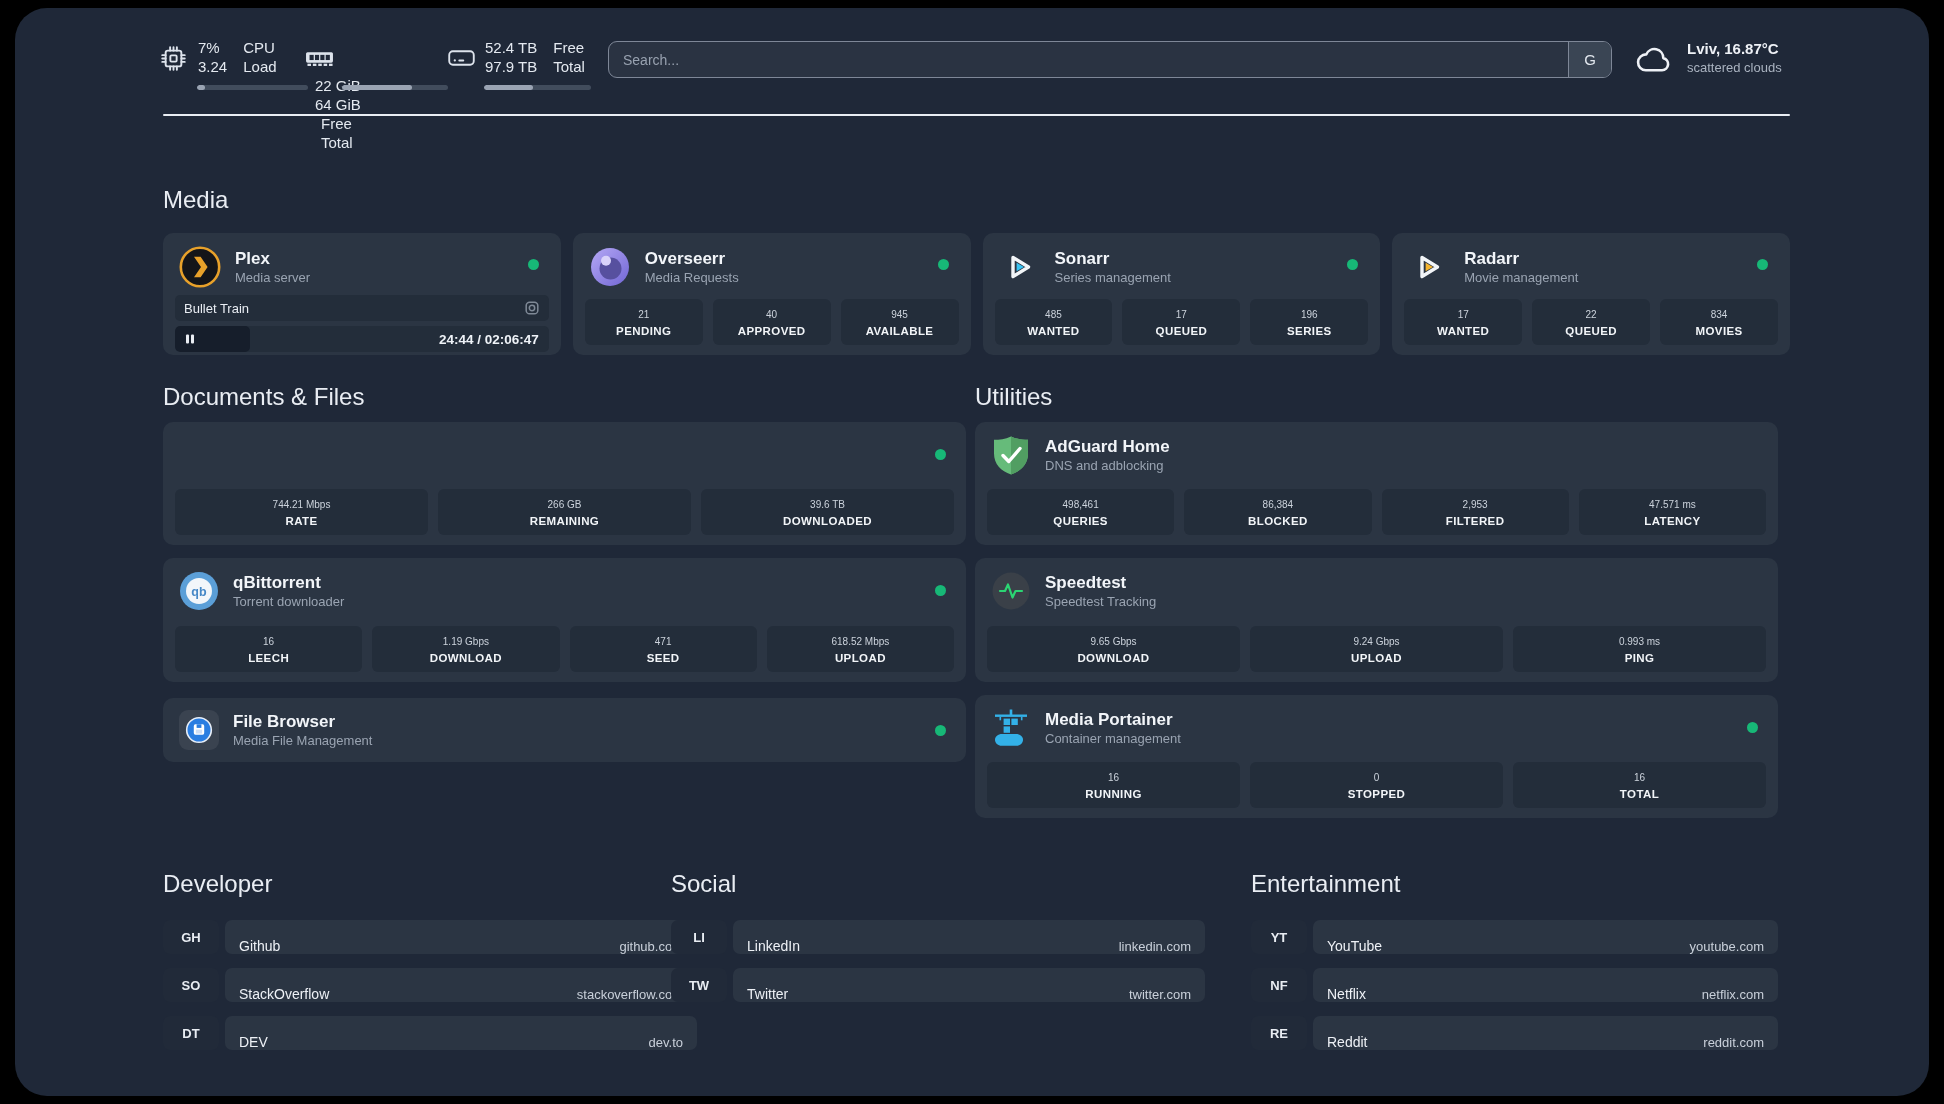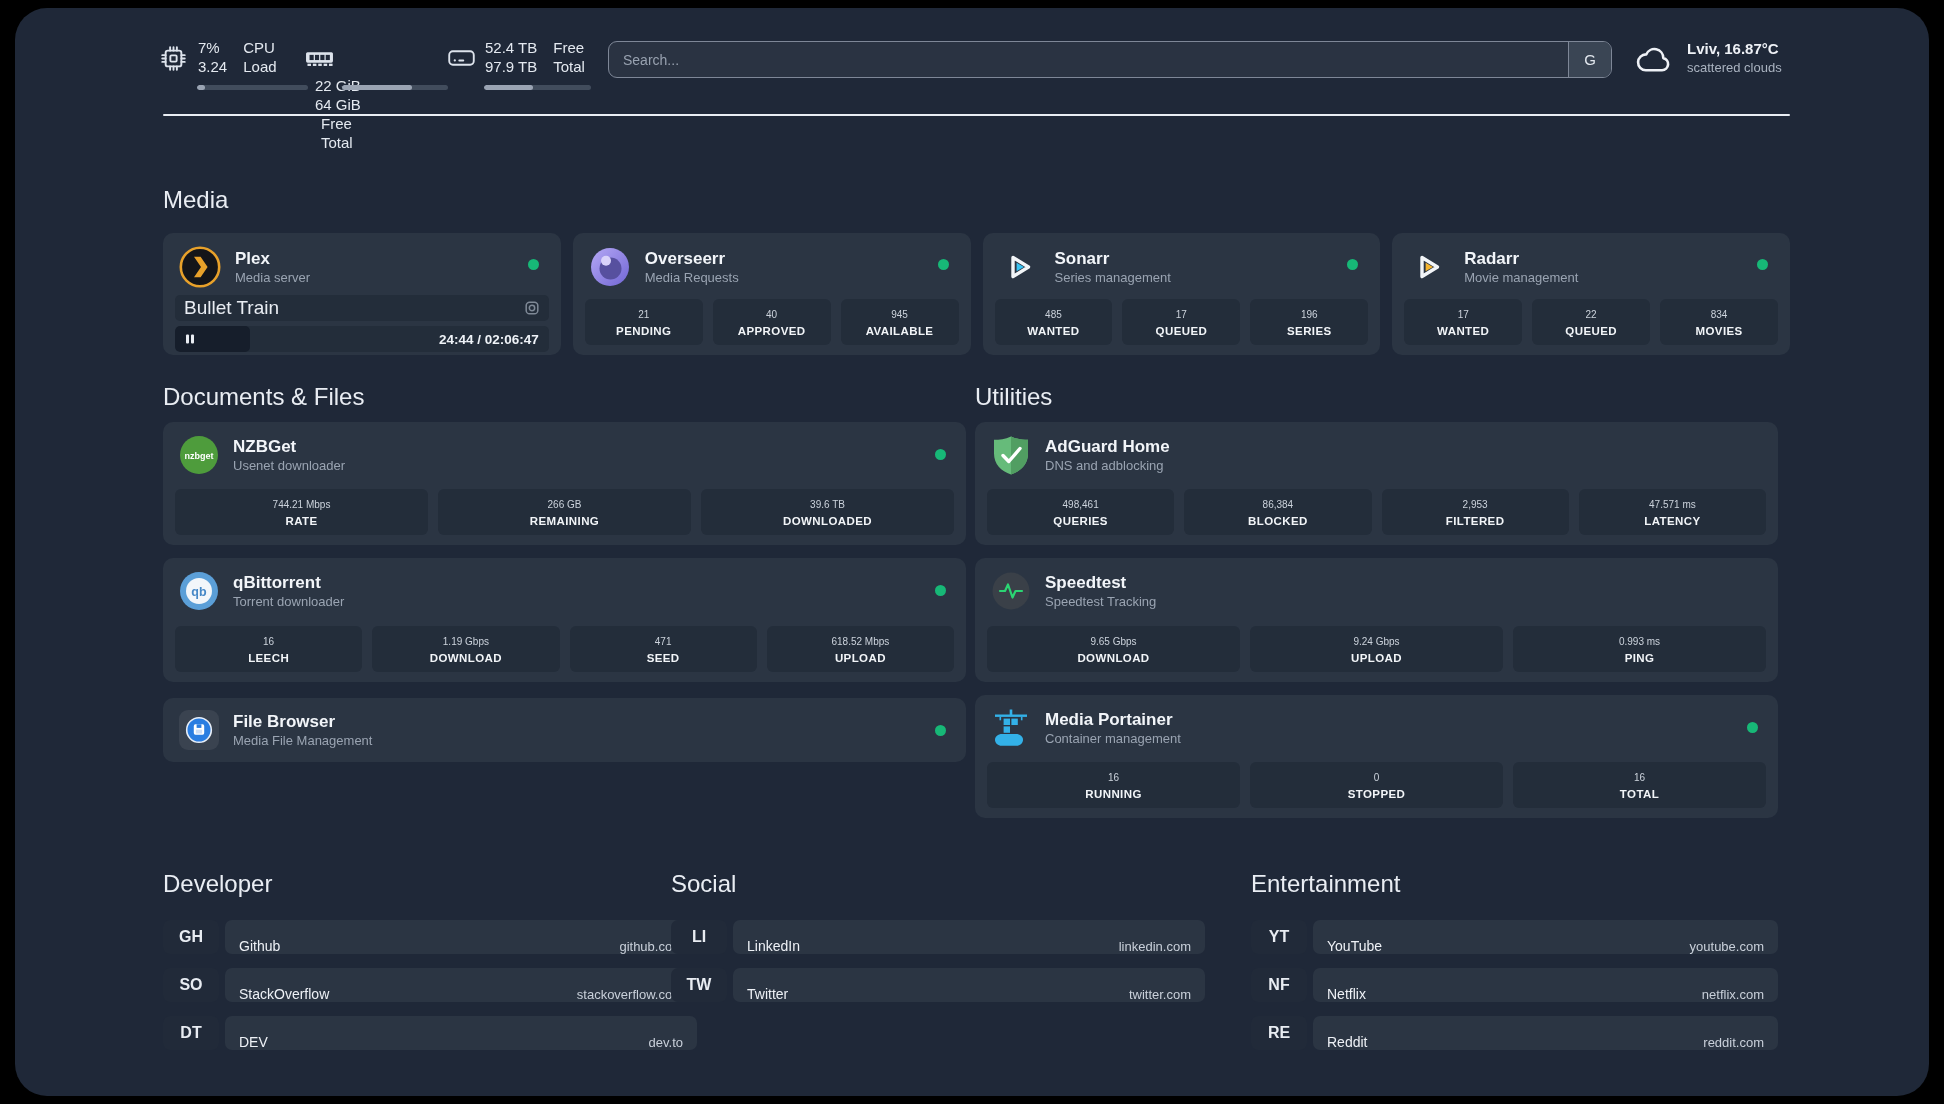--- a/index.html
+++ b/index.html
@@ -55,34 +55,34 @@
 
   .stat-row { position:absolute; left:12px; right:12px; bottom:10px; display:flex; gap:10px; }
   .stat-tile { flex:1; height:46px; background:#232d3a; border-radius:6px; display:flex;
                flex-direction:column; align-items:center; justify-content:center; }
   .stat-value { font-size:10px; color:#ccd3dc; line-height:19px; }
   .stat-label { font-size:11.5px; font-weight:700; color:#f2f5f8; letter-spacing:.4px; line-height:15px; }
 
   
   .plex-row1 { position:absolute; left:12px; right:12px; top:62px; height:26px; background:#232d3a;
                border-radius:5px; display:flex; align-items:center; padding:0 9px; }
-  .plex-title { font-size:19px; color:#e9edf3; flex:1; }
+  .plex-title { font-size:13px; color:#e9edf3; flex:1; }
   .plex-row2 { position:absolute; left:12px; right:12px; top:93px; height:26px; background:#232d3a;
                border-radius:5px; overflow:hidden; display:flex; align-items:center; }
   .plex-progress { position:absolute; left:0; top:0; bottom:0; background:#161e2b; border-radius:5px; }
   .pause-wrap { position:relative; margin-left:9px; display:flex; }
   .plex-time { margin-left:auto; padding-right:10px; font-size:13.5px; font-weight:600; color:#eef2f7; position:relative; }
 
   
   .link-col { position:absolute; top:862px; }
   .col-dev { left:148px; width:534px; } .col-social { left:656px; width:534px; } .col-ent { left:1236px; width:527px; }
   .link-heading { font-size:24px; font-weight:500; color:#e9edf3; line-height:28px; margin-bottom:22px; }
   .link-row { display:flex; gap:6px; height:34px; margin-bottom:14px; cursor:pointer; }
   .link-abbr { width:56px; flex:none; background:#212a39; border-radius:7px; display:flex; align-items:center;
-               justify-content:center; font-size:16px; font-weight:600; color:#e8ecf2; }
+               justify-content:center; font-size:13px; font-weight:600; color:#e8ecf2; }
   .link-main { flex:1; background:#2b3543; border-radius:7px; display:flex; align-items:flex-end; padding:0 14px; min-width:0; }
   .link-name { font-size:14px; color:#eef1f6; }
   .link-url { margin-left:auto; font-size:13px; color:#c9d0da; }
 </style>
 </head>
 <body>
 
 <div class="stage">
 <div class="panel">
 
@@ -308,32 +308,20 @@
           <div class="stat-value">834</div>
           <div class="stat-label">MOVIES</div>
         </div>
       </div>
     </div>
   </div>
 
   <div class="section-heading h-docs">Documents &amp; Files</div>
 
   <div class="card abs wide" style="left:148px;top:414px;width:803px;height:123px;">
-    <div class="card-head">
-      <span class="app-icon">
-        <svg width="40" height="40" viewBox="0 0 40 40">
-          <circle cx="20" cy="20" r="19" fill="#4e9c3c"></circle>
-          <text x="20" y="23.5" text-anchor="middle" font-size="9" font-weight="700" fill="#ffffff">nzbget</text>
-        </svg>
-      </span>
-      <div class="app-titles">
-        <div class="app-name">NZBGet</div>
-        <div class="app-desc">Usenet downloader</div>
-      </div>
-    </div>
     <span class="status-dot"></span>
     <div class="stat-row">
       <div class="stat-tile">
         <div class="stat-value">744.21 Mbps</div>
         <div class="stat-label">RATE</div>
       </div>
       <div class="stat-tile">
         <div class="stat-value">266 GB</div>
         <div class="stat-label">REMAINING</div>
       </div>

